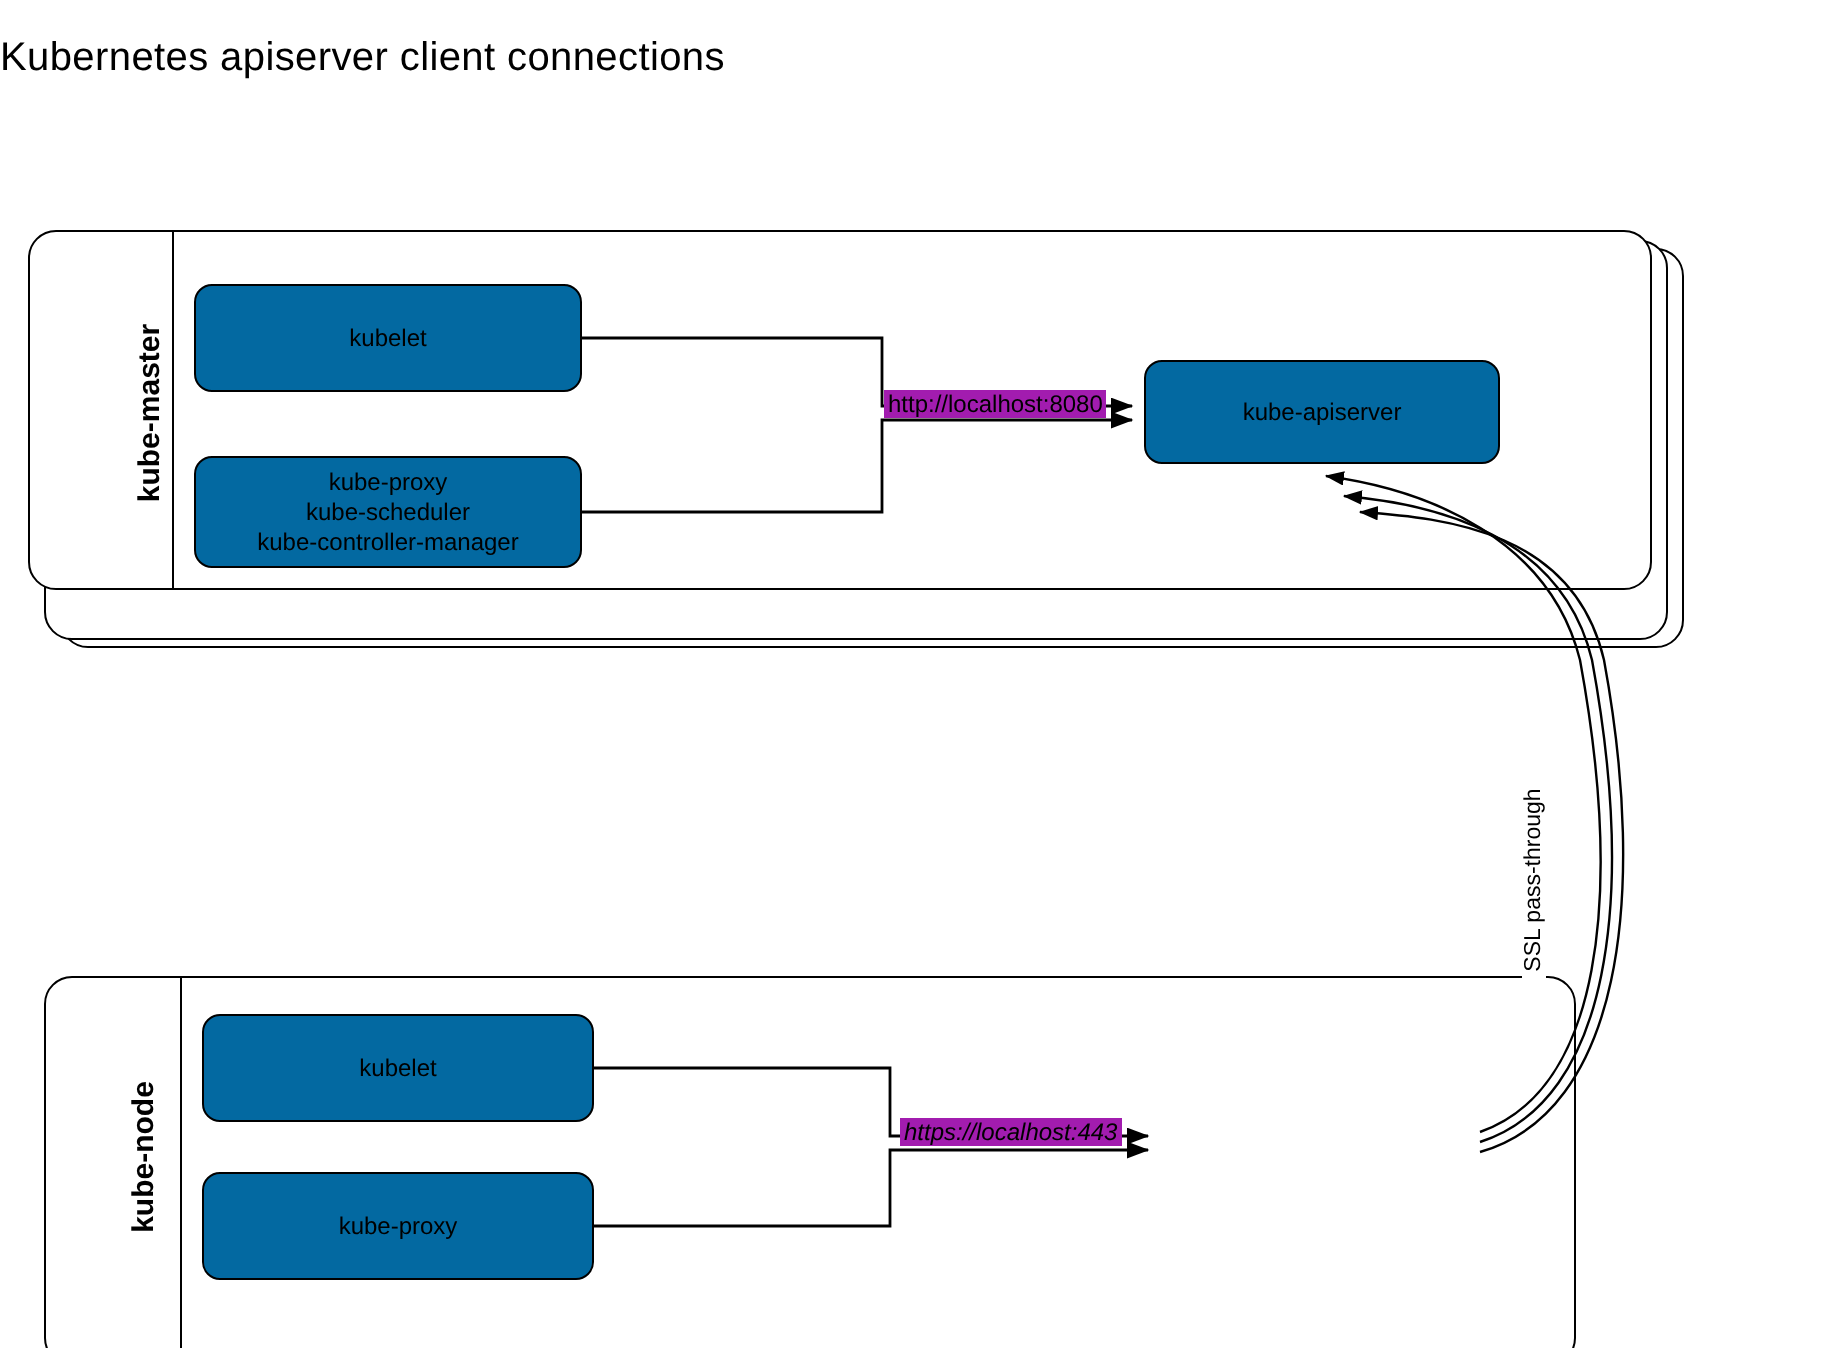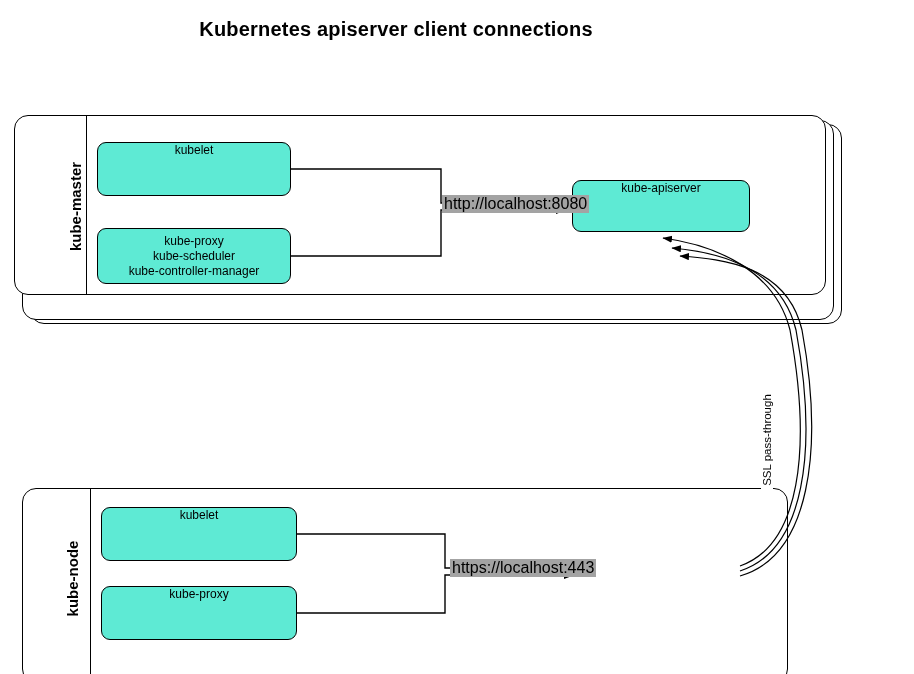--- a/index.html
+++ b/index.html
@@ -16,40 +16,41 @@
     width: 914px;
     height: 674px;
     overflow: hidden;
     background: #ffffff;
   }
   .title {
     position: absolute;
     left: 0;
     top: 18px;
     width: 792px;
-    text-align: center;
+    text-align: left;
     font-size: 20px;
-    font-weight: bold;
+    font-weight: normal;
     letter-spacing: 0.2px;
   }
   svg.layer {
     position: absolute;
     left: 0;
     top: 0;
     width: 914px;
     height: 674px;
     pointer-events: none;
   }
   .box {
     position: absolute;
     box-sizing: border-box;
     border: 1.6px solid #000000;
-    background: #5eead4;
+    background: #0369a1;
     border-radius: 9px;
     display: flex;
+    align-items: center;
     justify-content: center;
     text-align: center;
     font-size: 12px;
     line-height: 15px;
   }
   .group {
     position: absolute;
     box-sizing: border-box;
     border: 1.6px solid #000000;
     background: #ffffff;
@@ -71,22 +72,22 @@
     position: absolute;
     font-size: 15px;
     font-weight: bold;
     white-space: nowrap;
     transform-origin: 50% 50%;
     transform: rotate(-90deg);
     text-align: center;
   }
   .edge-label {
     position: absolute;
-    font-size: 16px;
-    background: #a3a3a3;
+    font-size: 12px;
+    background: #a21caf;
     padding: 0 2px;
     white-space: nowrap;
   }
   .edge-label-vert {
     position: absolute;
     font-size: 11.5px;
     background: #ffffff;
     white-space: nowrap;
     transform-origin: 50% 50%;
     transform: rotate(-90deg);
@@ -147,16 +148,16 @@
     <path d="M297,534 L445,534 L445,568 L574,568" fill="none" stroke="#000000" stroke-width="1.4" marker-end="url(#arrow)"></path>
 
     <path d="M297,613 L445,613 L445,575 L574,575" fill="none" stroke="#000000" stroke-width="1.4" marker-end="url(#arrow)"></path>
 
     <path d="M740,566 C800,545 812,450 790,330 C775,270 715,245 663,238" fill="none" stroke="#000000" stroke-width="1.2" marker-end="url(#arrow)"></path>
     <path d="M740,571 C805,550 818,450 796,330 C781,268 719,252 672,248" fill="none" stroke="#000000" stroke-width="1.2" marker-end="url(#arrow)"></path>
     <path d="M740,576 C810,556 824,450 802,330 C787,266 724,259 680,256" fill="none" stroke="#000000" stroke-width="1.2" marker-end="url(#arrow)"></path>
   </svg>
 
   <div class="edge-label" style="left:442px; top:195px;">http://localhost:8080</div>
-  <div class="edge-label" style="left:450px; top:559px;">https://localhost:443</div>
+  <div class="edge-label" style="left:450px; top:559px;font-style:italic;">https://localhost:443</div>
   <div class="edge-label-vert" style="left:702px; top:434px; width:130px; text-align:center;">SSL pass-through</div>
 
 </div>
 
 </body></html>

